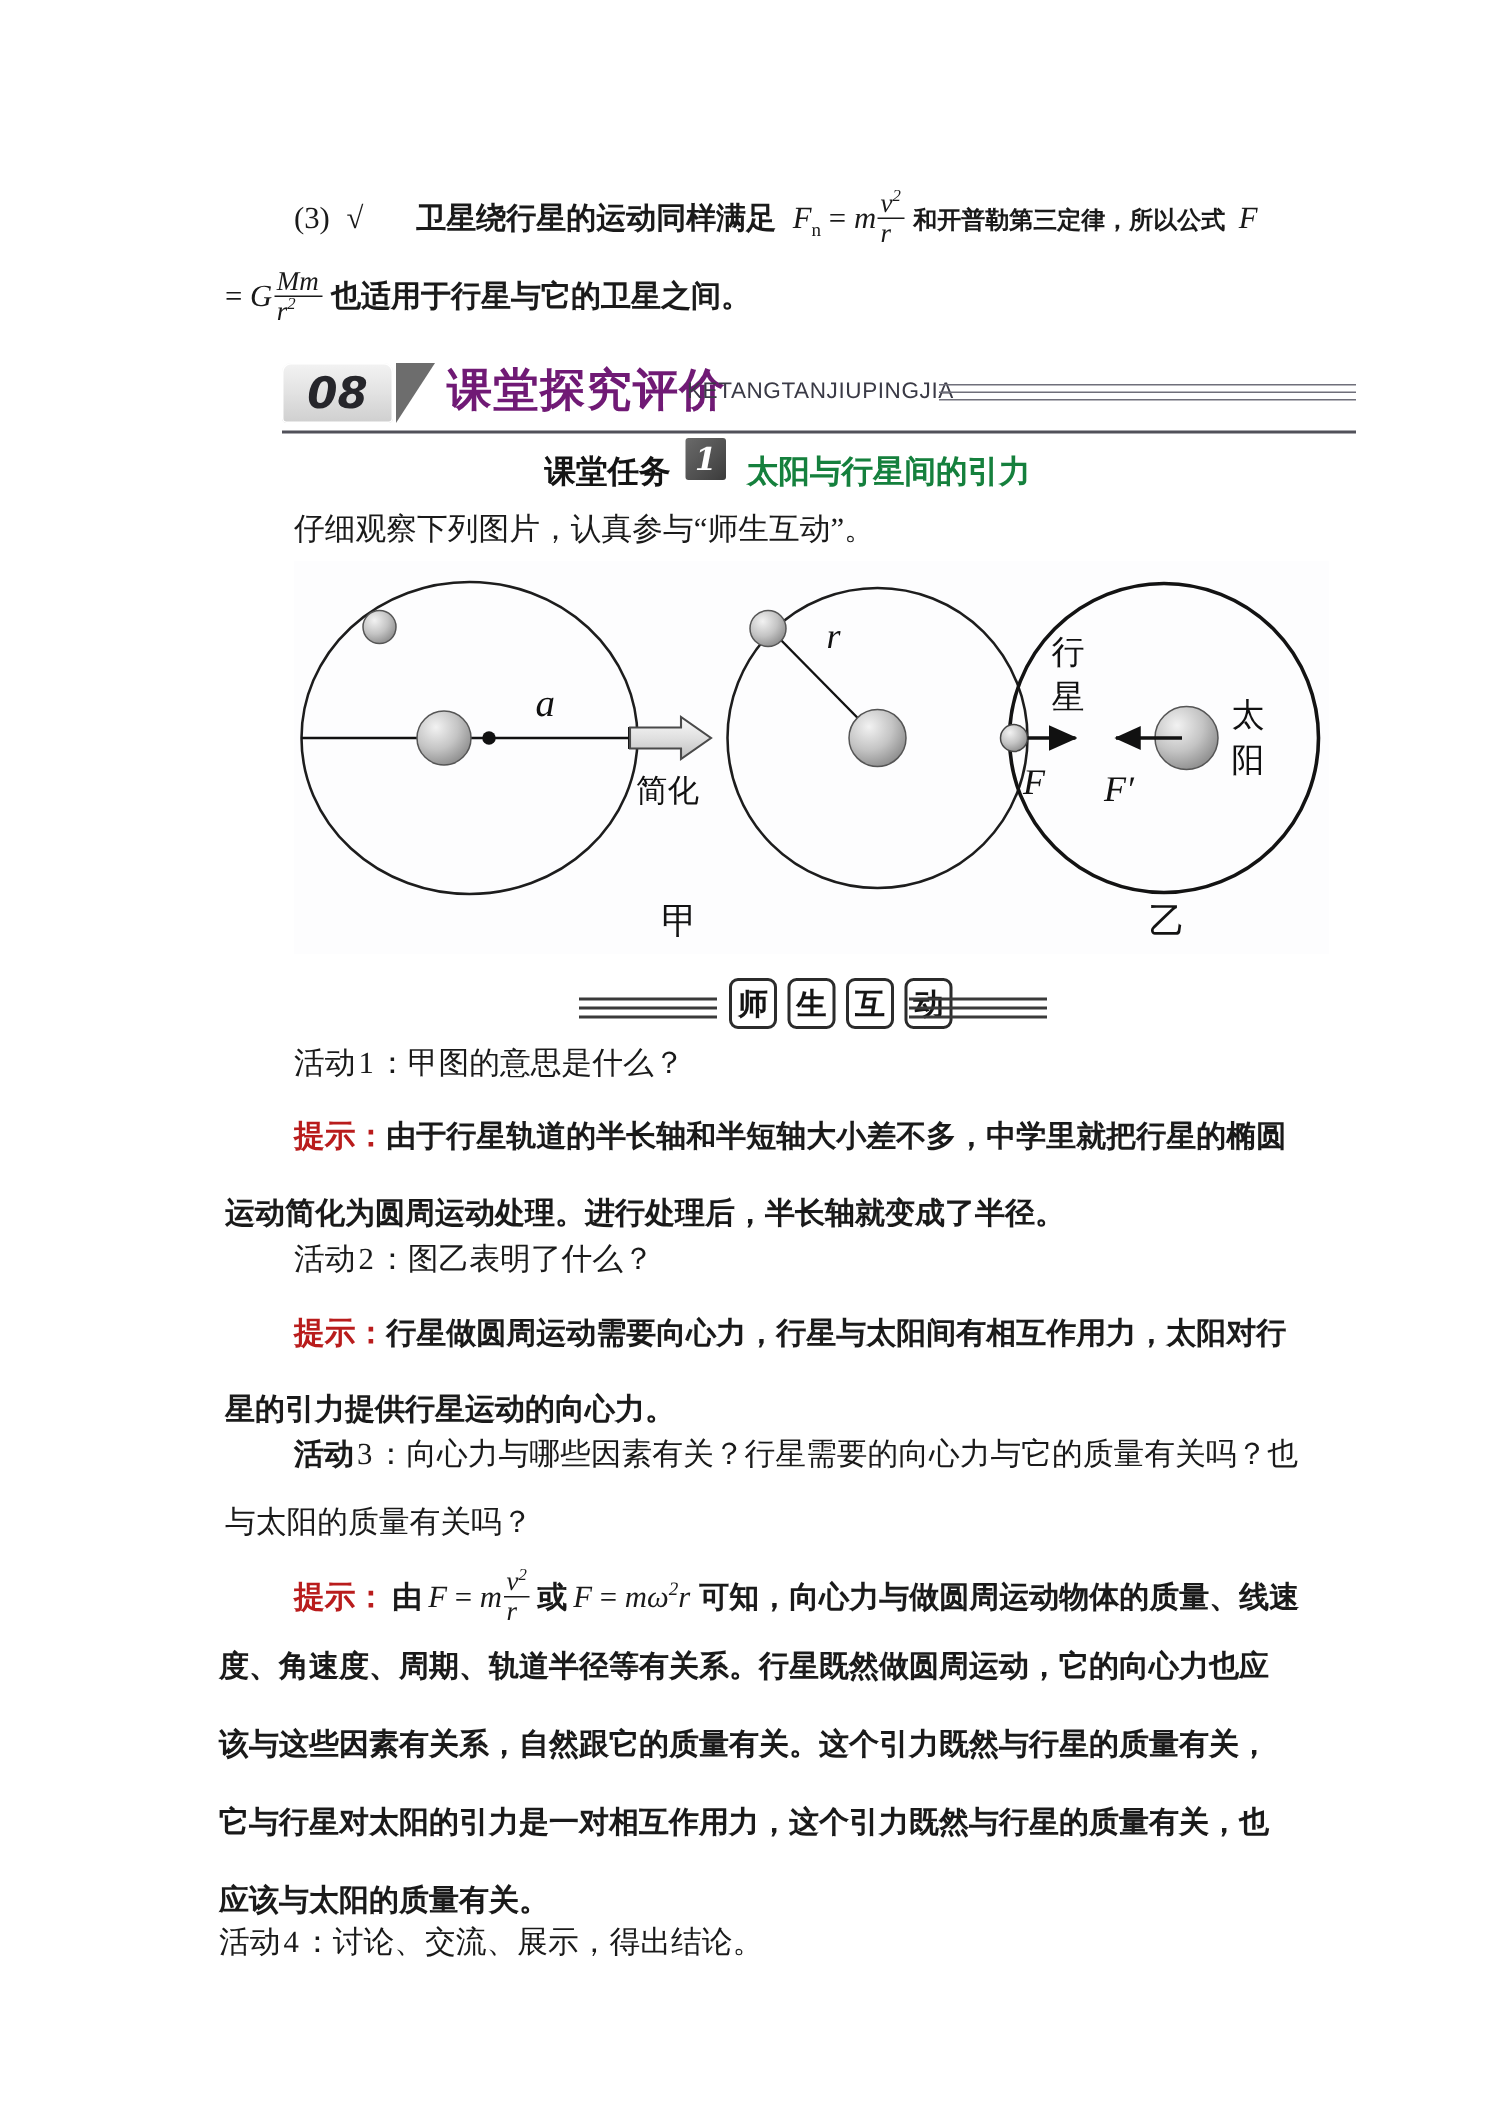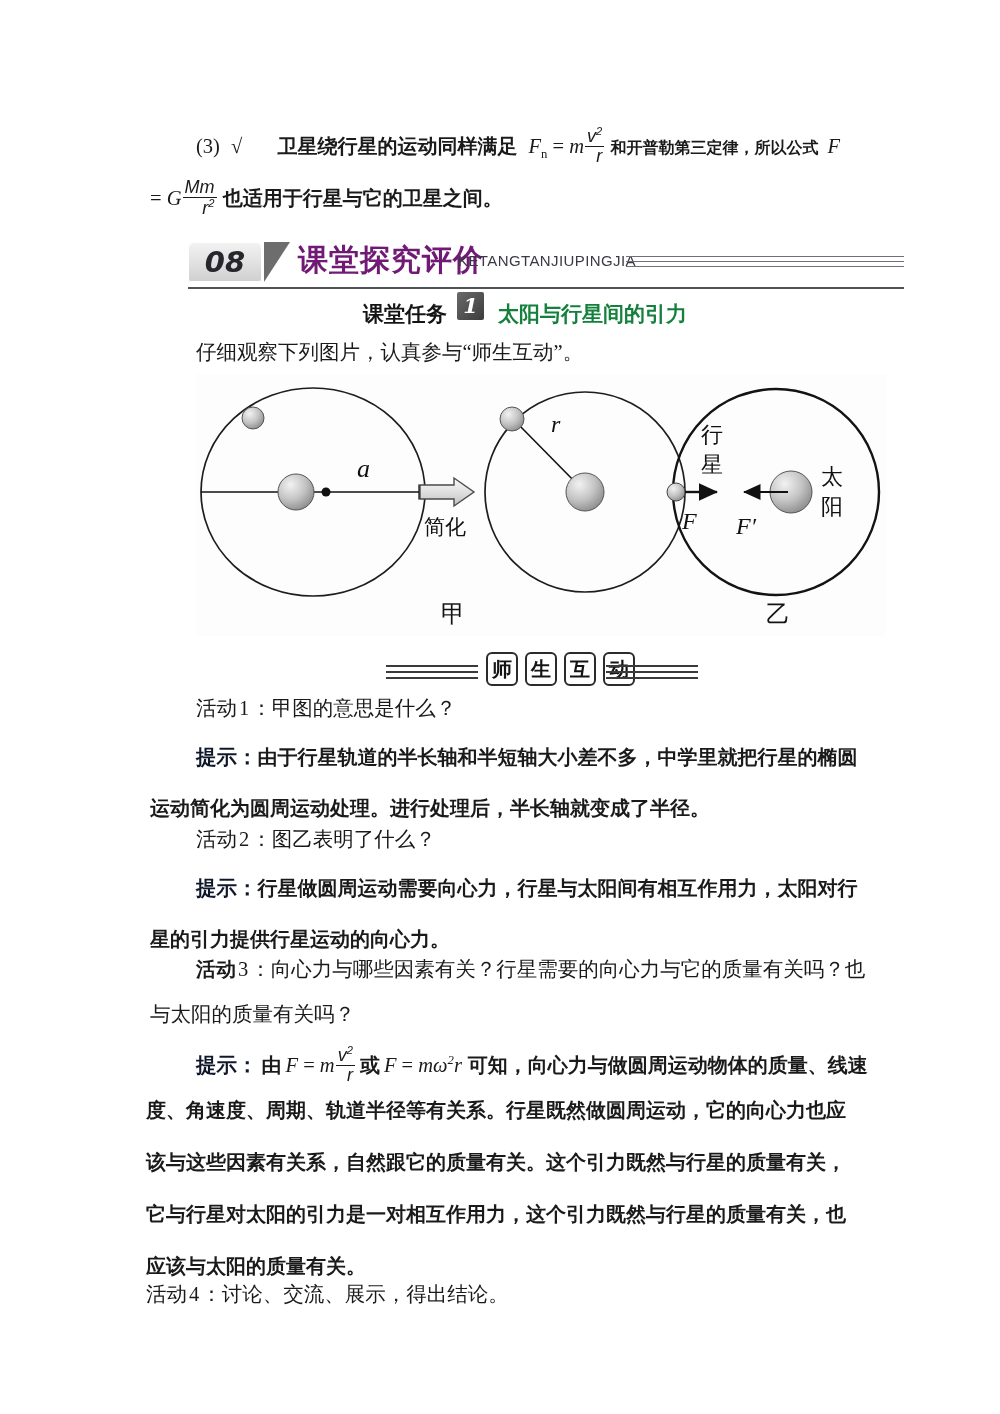--- a/index.html
+++ b/index.html
@@ -27,32 +27,32 @@
     font-weight: 600;
   }
   .serif {
     font-family: "Liberation Serif", "DejaVu Serif", serif;
   }
   .ital {
     font-family: "Liberation Serif", "DejaVu Serif", serif;
     font-style: italic;
   }
   .red {
-    color: #0f172a;
+    color: #b91c1c;
     font-family: "DejaVu Sans", "Liberation Sans", sans-serif;
     font-weight: 700;
   }
 
   
   .frac {
     display: inline-block;
     vertical-align: -0.42em;
-    text-align: right;
+    text-align: left;
     font-style: italic;
-    font-family: Liberation Sans, sans-serif;
+    font-family: Liberation Serif, serif;
     line-height: 1.05;
     margin: 0 1px;
   }
   .frac .num {
     display: block;
     font-size: 18px;
     padding: 0 2px;
   }
   .frac .den {
     display: block;

